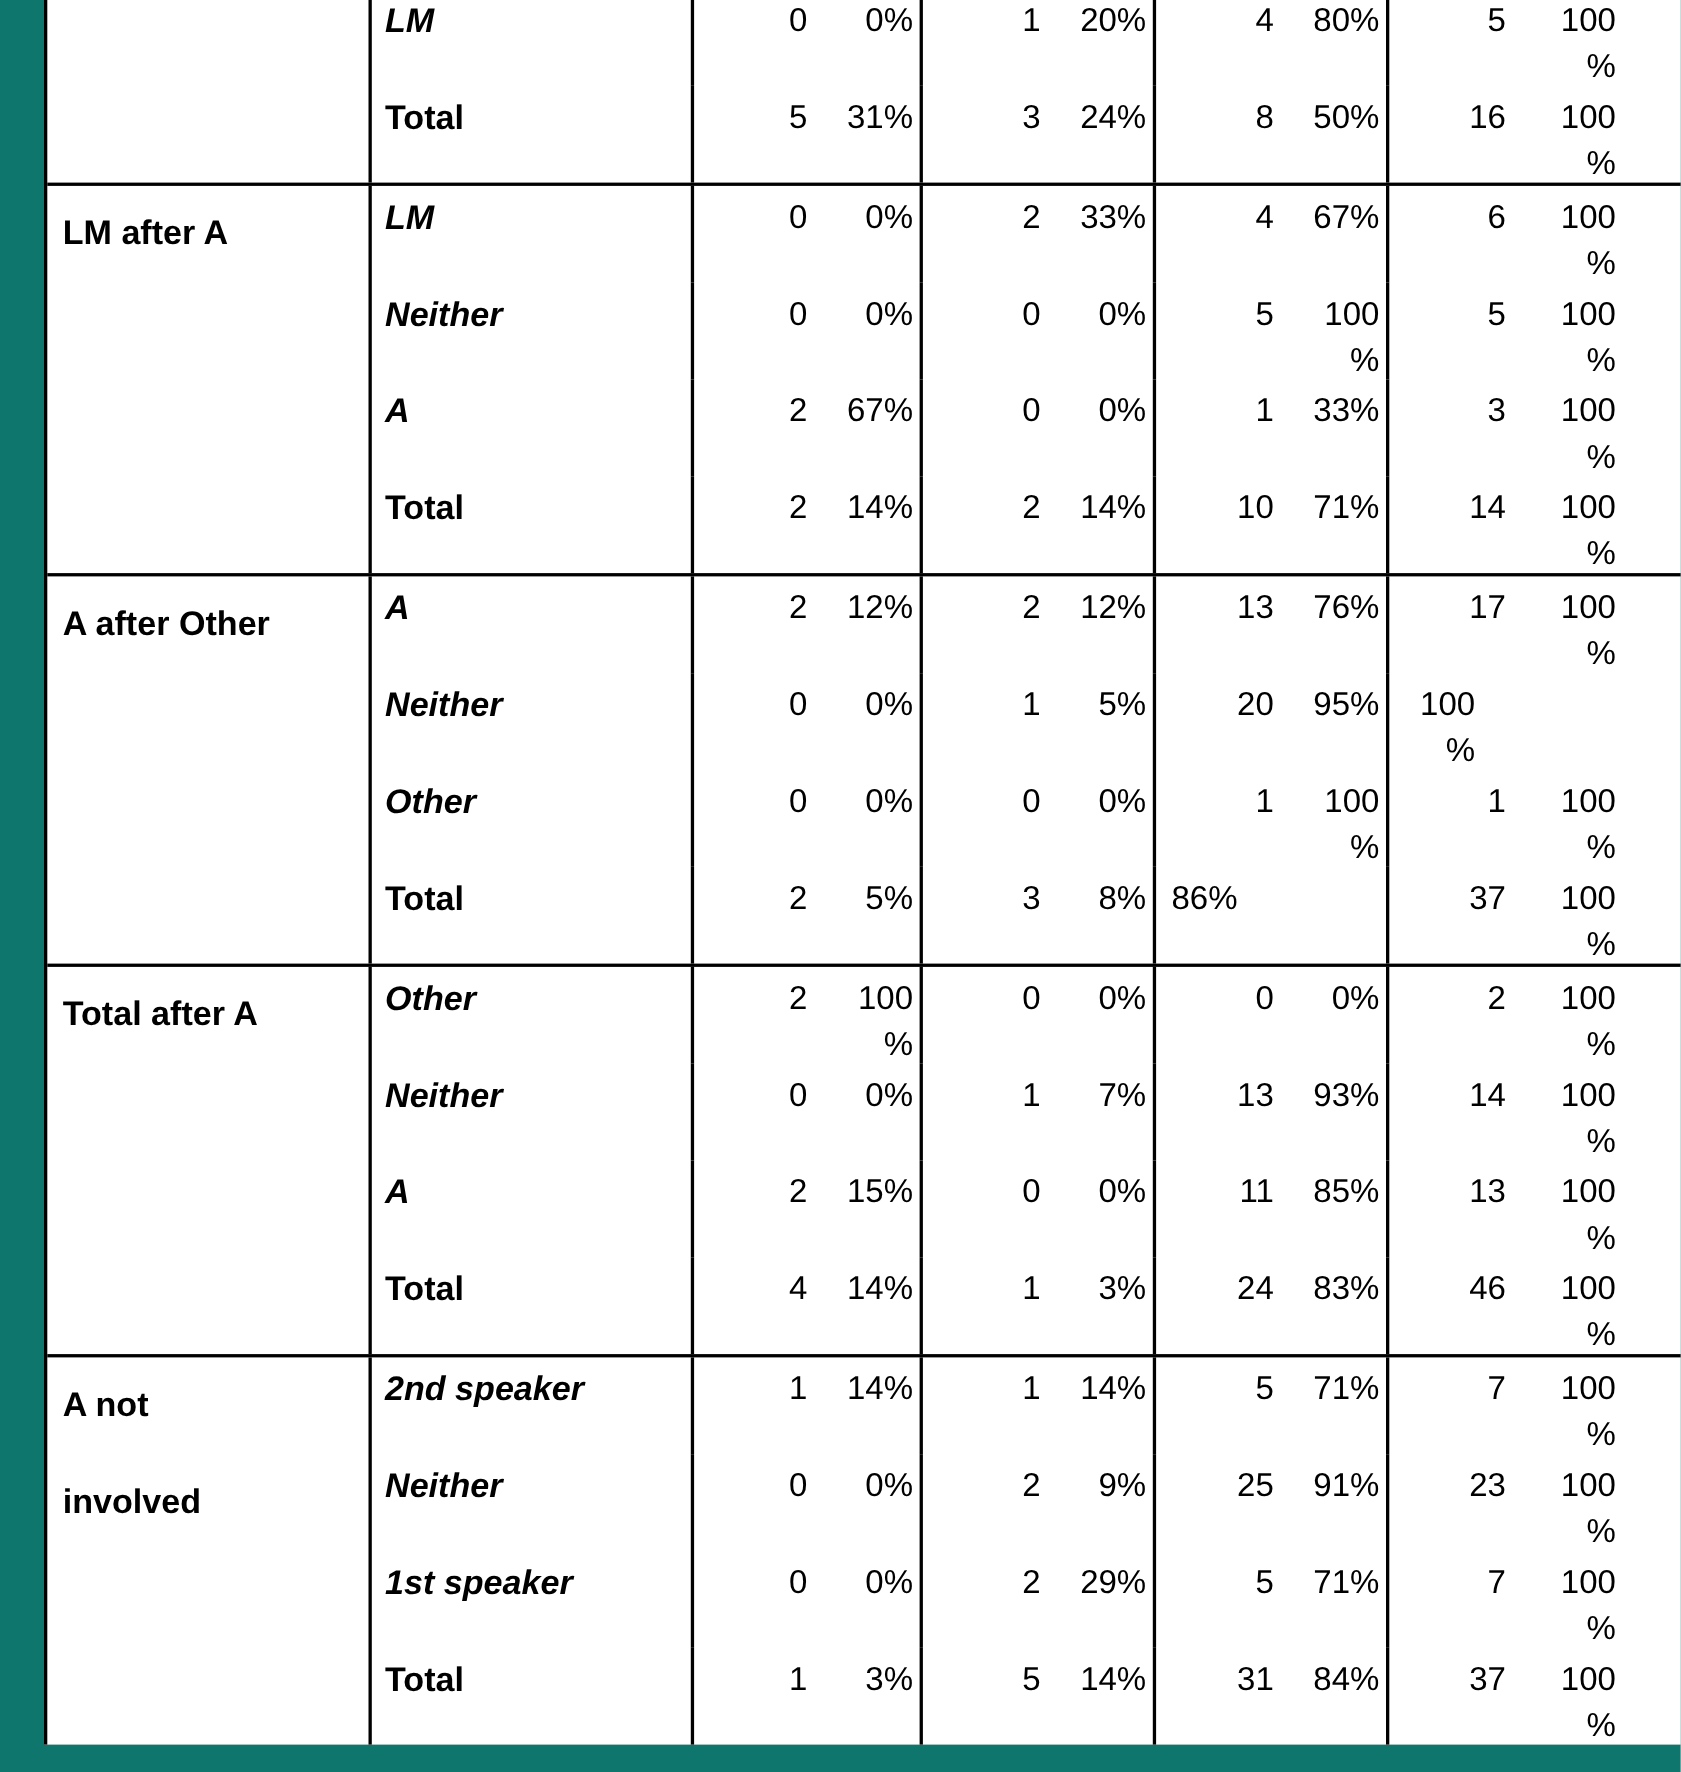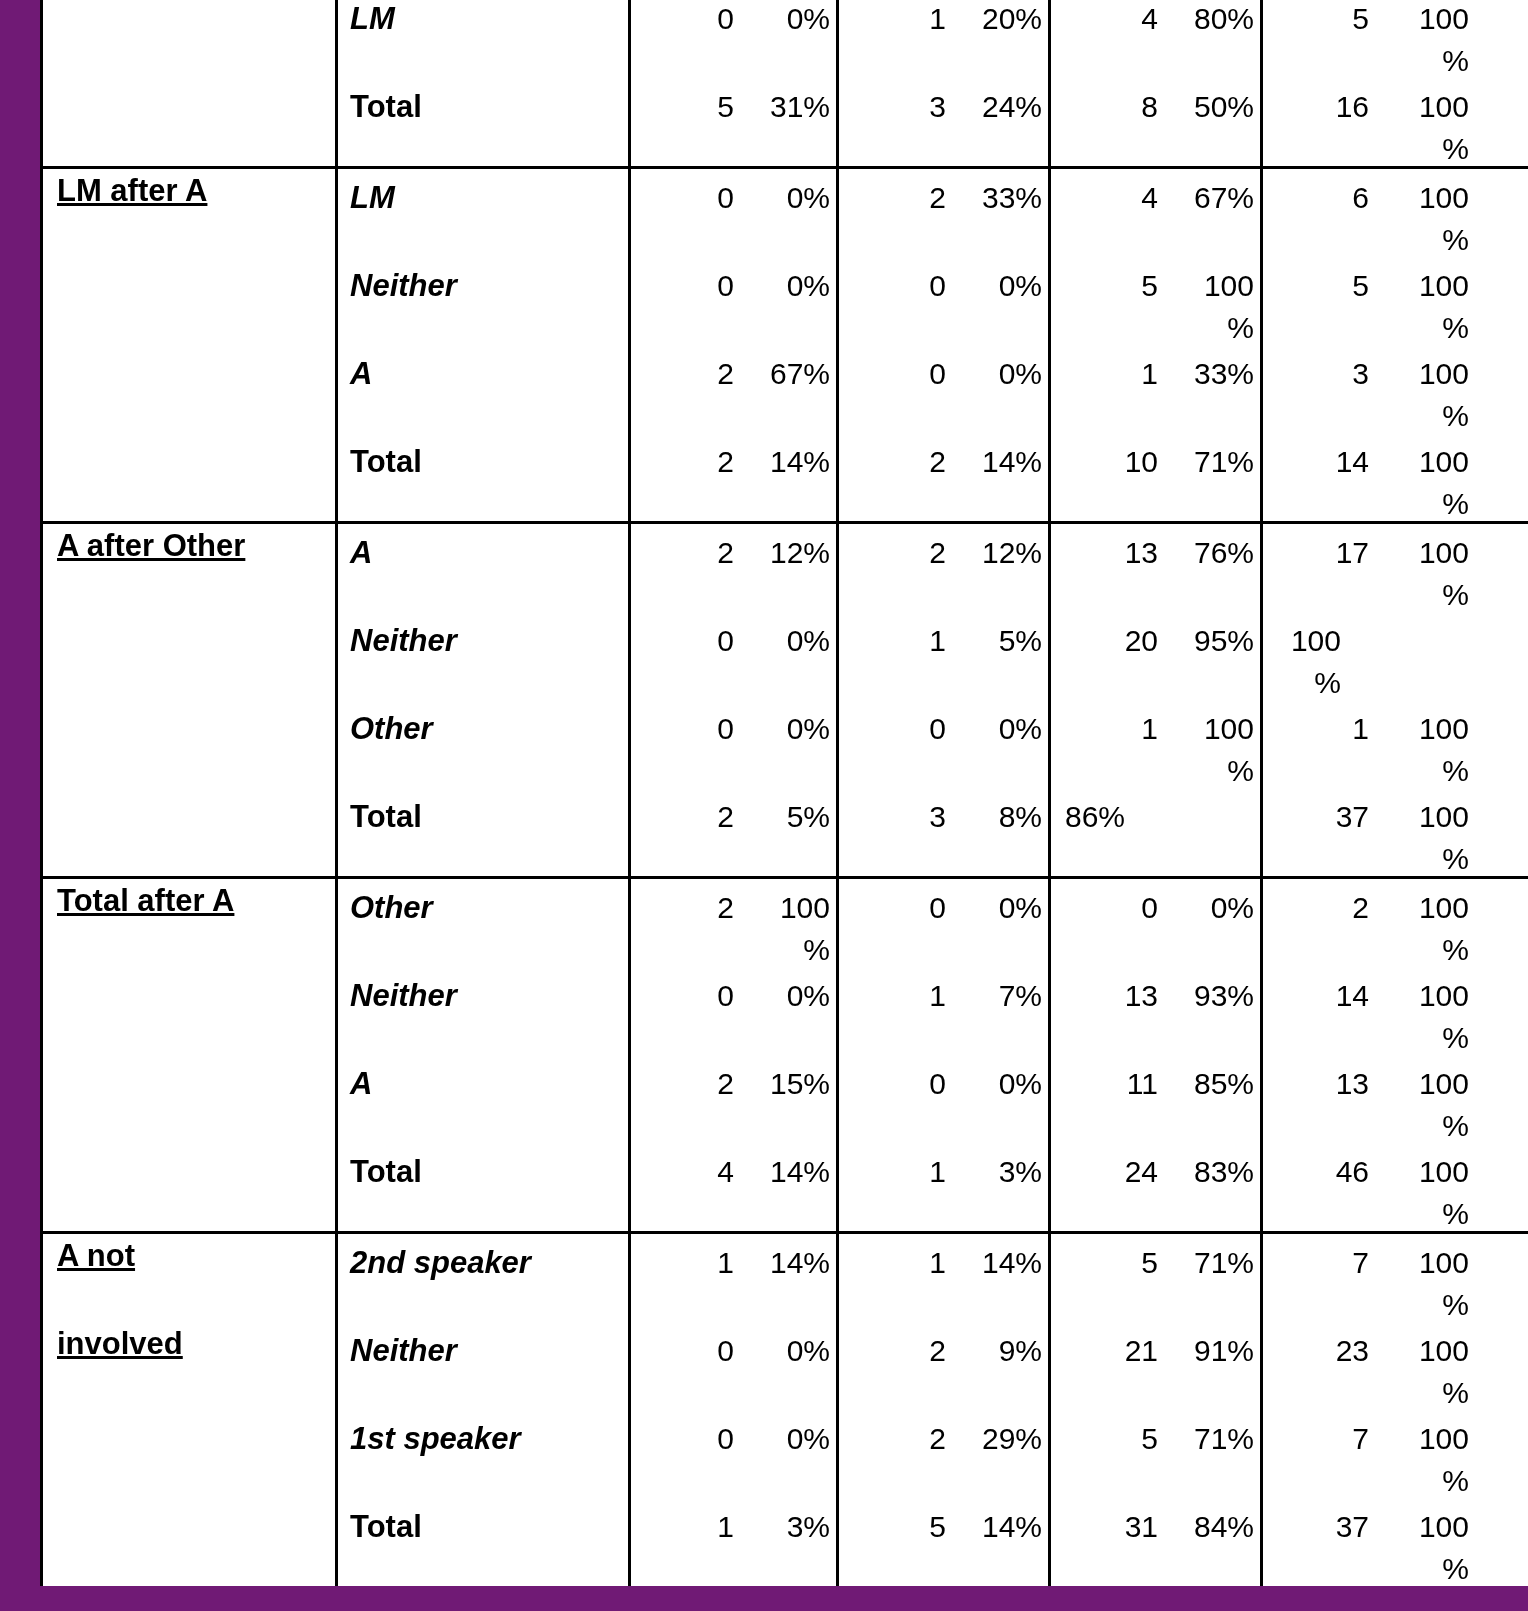--- a/index.html
+++ b/index.html
@@ -1,21 +1,21 @@
 <!DOCTYPE html>
 <html><head>
 <meta charset="utf-8">
 <style>
   html,body{margin:0;padding:0;background:#fff;}
   body{font-family:"Liberation Sans", sans-serif;color:#000;}
-  .viewport{position:relative;width:1528px;height:1611px;overflow:hidden;background:#701a75;}
+  .viewport{position:relative;width:1528px;height:1611px;overflow:hidden;background:#0f766e;}
   .tbl{position:absolute;left:40px;top:-10px;width:1488px;border-left:3px solid #000;background:#fff;}
   .group{display:flex;align-items:stretch;}
   .group.bt{border-top:3px solid #000;}
-  .gl{width:336px;box-sizing:border-box;border-right:3px solid #000;padding:1px 8px 0 14px;font-weight:bold;font-size:31px;text-decoration:underline;}
+  .gl{width:336px;box-sizing:border-box;border-right:3px solid #000;padding:22px 8px 0 14px;font-weight:bold;font-size:31px;}
   .gl-line{height:88px;line-height:42px;}
   .rows{flex:1;}
   .row{display:flex;height:88px;box-sizing:border-box;}
   .sl{width:293px;box-sizing:border-box;border-right:3px solid #000;padding:8px 8px 0 12px;font-weight:bold;font-size:31px;line-height:42px;}
   .sl.it{font-style:italic;}
   .pair{display:flex;box-sizing:border-box;border-right:3px solid #000;padding-top:8px;}
   .p0{width:208px;}
   .p1{width:212px;}
   .p2{width:212px;}
   .p3{width:268px;border-right:none;}
@@ -349,21 +349,21 @@
             <div class="sl it">Neither</div>
             <div class="pair p0">
               <div class="cnt">0</div>
               <div class="pct">0%</div>
             </div>
             <div class="pair p1">
               <div class="cnt">2</div>
               <div class="pct">9%</div>
             </div>
             <div class="pair p2">
-              <div class="cnt">21</div>
+              <div class="cnt">25</div>
               <div class="pct">91%</div>
             </div>
             <div class="pair p3">
               <div class="cnt">23</div>
               <div class="pct">100 %</div>
             </div>
           </div>
           <div class="row">
             <div class="sl it">1st speaker</div>
             <div class="pair p0">

